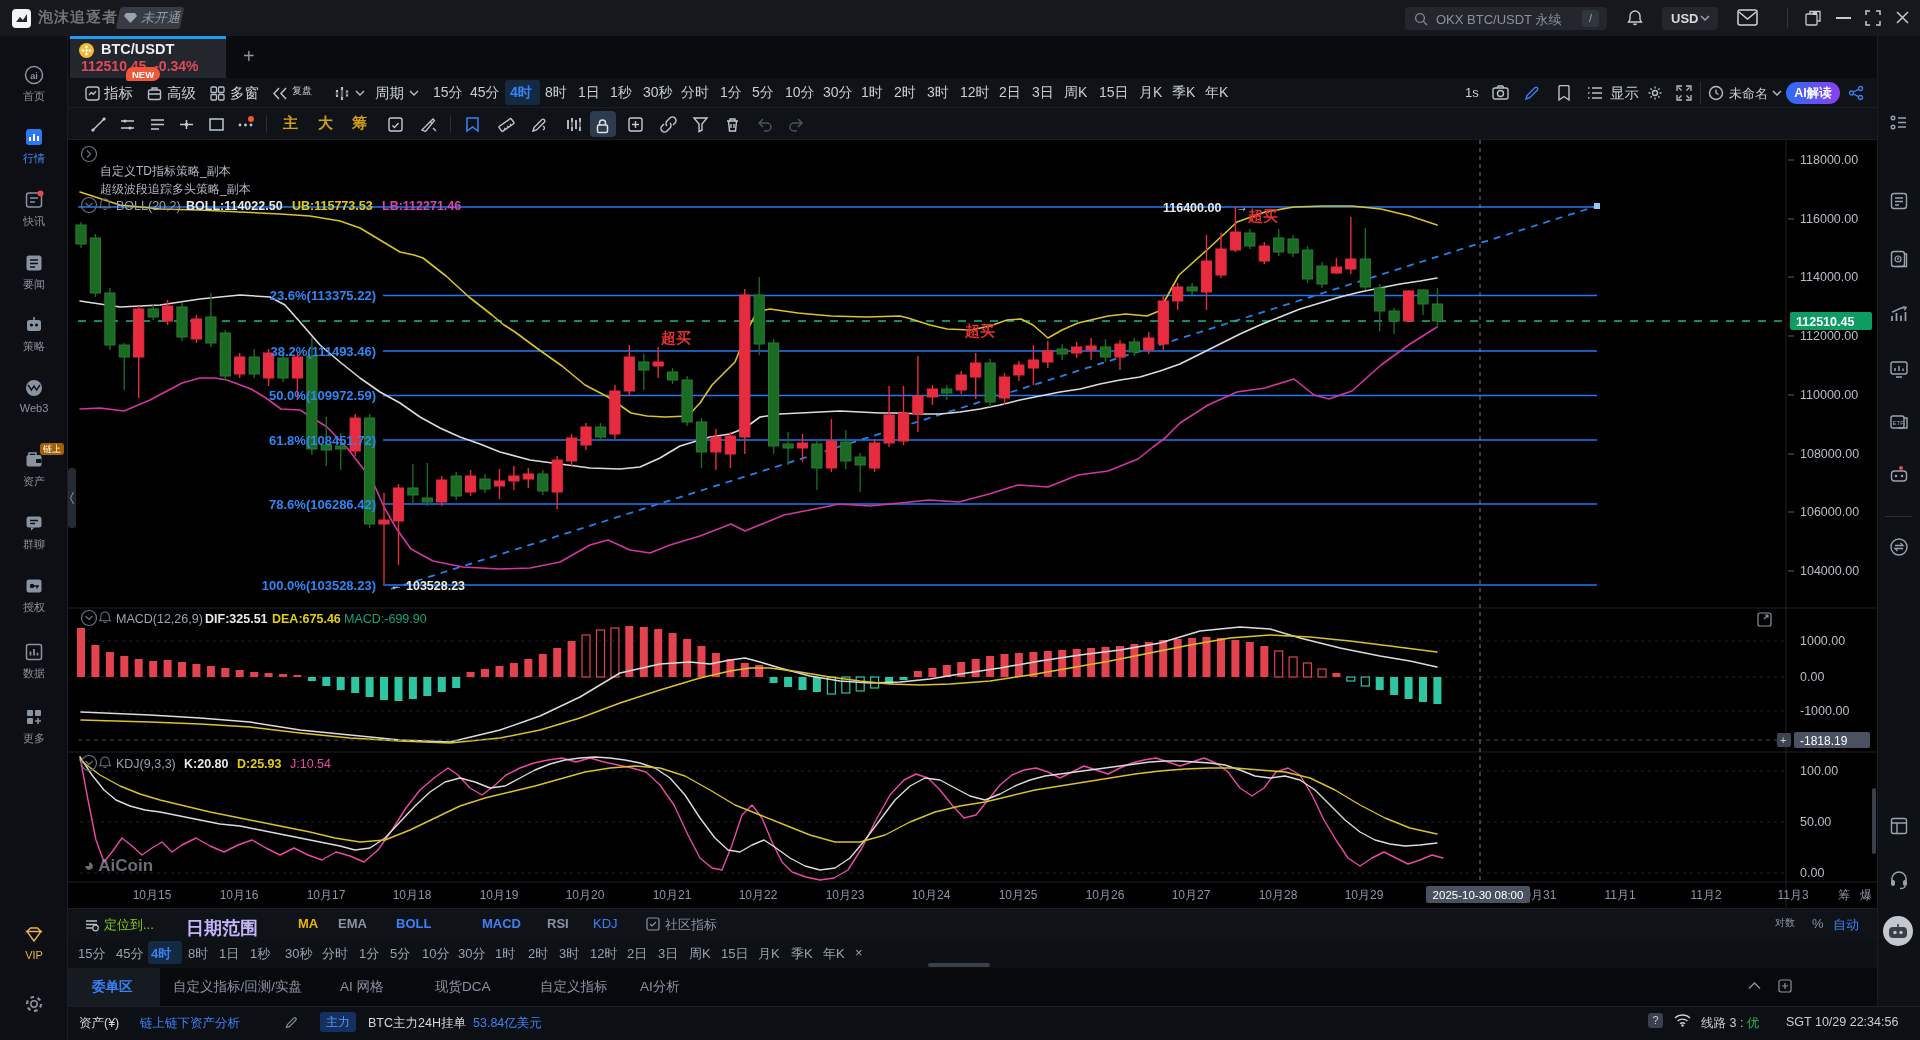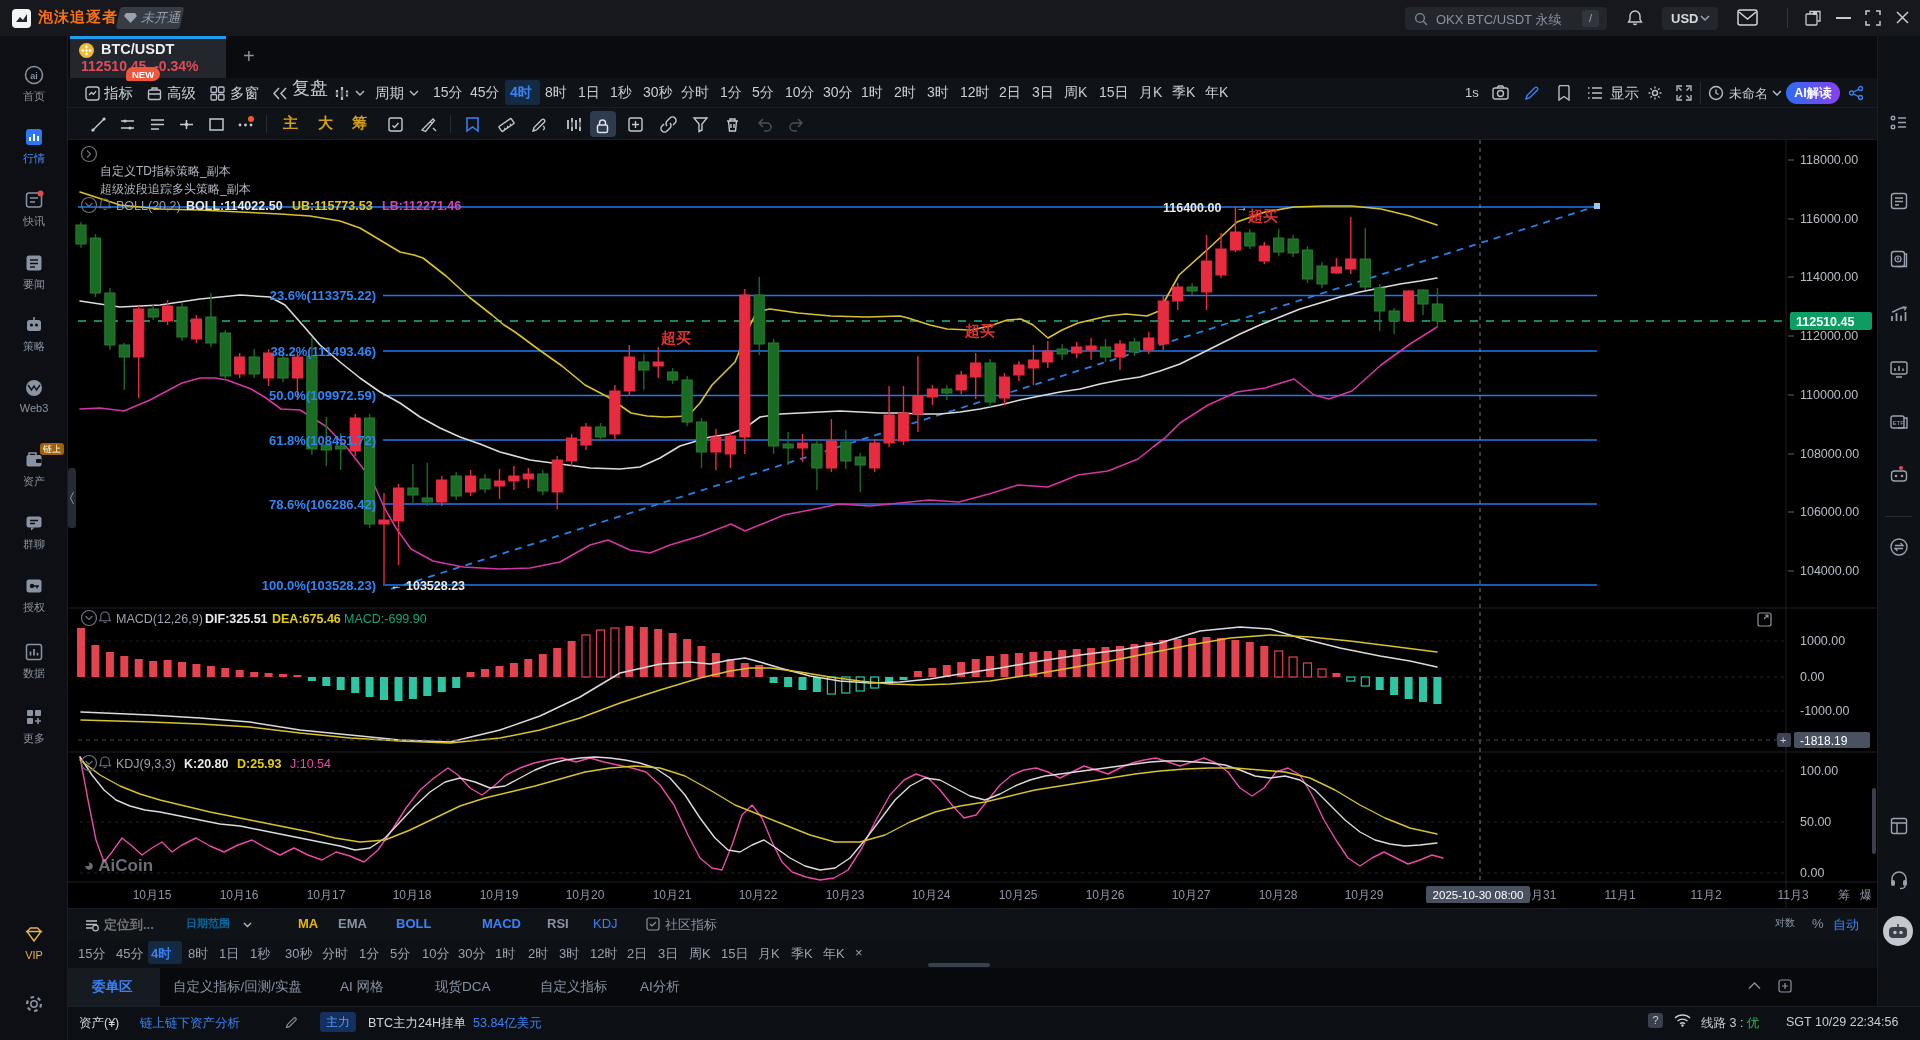--- a/index.html
+++ b/index.html
@@ -16,21 +16,21 @@
 <div class="abs" style="left:68px;top:78px;width:1809px;height:30px;background:#0f1217;border-bottom:1px solid #1a1d24"></div>
 <div class="abs" style="left:68px;top:108px;width:1809px;height:32px;background:#0f1217;border-bottom:1px solid #1a1d24"></div>
 <div class="abs" style="left:68px;top:908px;width:1809px;height:32px;background:#0f1217;border-top:1px solid #1a1d24"></div>
 <div class="abs" style="left:68px;top:940px;width:1809px;height:28px;background:#0d1015"></div>
 <div class="abs" style="left:68px;top:968px;width:1809px;height:38px;background:#07090d"></div>
 <div class="abs" style="left:68px;top:1006px;width:1852px;height:34px;background:#0c0f13;border-top:1px solid #1a2028"></div>
 <svg class="abs" style="left:12px;top:9px" width="19" height="19" viewBox="0 0 19 19">
     <rect width="19" height="19" rx="4" fill="#f2f4f6"></rect>
     <path d="M4 13 L8 8 L11 11 L15 5 L15 13 Z" fill="#23262d"></path>
   </svg>
-<div class="abs" style="left:38px;top:8px;font-size:15px;font-weight:bold;color:#f97316;letter-spacing:1px">泡沫追逐者</div>
+<div class="abs" style="left:38px;top:8px;font-size:15px;font-weight:bold;color:#737373;letter-spacing:1px">泡沫追逐者</div>
 <div class="abs" style="left:118px;top:7px;width:64px;height:22px;background:#363b44;transform:skewX(-12deg);border-radius:3px"></div>
 <svg class="abs" style="left:124px;top:12px" width="13" height="12" viewBox="0 0 13 12">
     <path d="M2 1 h9 l2 3 -6.5 7 -6.5 -7 Z" fill="#9aa3ad"></path>
   </svg>
 <div class="abs" style="left:141px;top:9px;font-size:13px;color:#959ea9;font-style:italic">未开通</div>
 <div class="abs" style="left:1405px;top:7px;width:202px;height:23px;background:#23262c;border-radius:4px"></div>
 <svg class="abs" style="left:1414px;top:12px" width="14" height="14" viewBox="0 0 14 14">
     <circle cx="6" cy="6" r="4.4" fill="none" stroke="#7c8590" stroke-width="1.4"></circle>
     <line x1="9.3" y1="9.3" x2="13" y2="13" stroke="#7c8590" stroke-width="1.4"></line>
   </svg>
@@ -205,21 +205,21 @@
 <svg class="abs" style="left:210px;top:86px" width="15" height="15" viewBox="0 0 15 15">
     <rect x="1" y="1" width="5.5" height="5.5" rx="1" fill="none" stroke="#b9bfc9" stroke-width="1.3"></rect>
     <rect x="8.5" y="1" width="5.5" height="5.5" rx="1" fill="none" stroke="#b9bfc9" stroke-width="1.3"></rect>
     <rect x="1" y="8.5" width="5.5" height="5.5" rx="1" fill="none" stroke="#b9bfc9" stroke-width="1.3"></rect>
     <rect x="8.5" y="8.5" width="5.5" height="5.5" rx="1" fill="none" stroke="#b9bfc9" stroke-width="1.3"></rect>
   </svg>
 <div class="abs" style="left:230px;top:84px;font-size:14.5px;color:#c8cdd6">多窗</div>
 <svg class="abs" style="left:272px;top:86px" width="16" height="15" viewBox="0 0 16 15">
     <path d="M7 2 L2 7.5 L7 13 M14 2 L9 7.5 L14 13" fill="none" stroke="#b9bfc9" stroke-width="1.5"></path>
   </svg>
-<div class="abs" style="left:292px;top:76px;font-size:18px;color:#c8cdd6">复盘</div>
+<div class="abs" style="left:292px;top:84px;font-size:10px;color:#c8cdd6">复盘</div>
 <svg class="abs" style="left:333px;top:85px" width="18" height="17" viewBox="0 0 18 17">
     <path d="M4 5 v7 M9 2 v13 M14 5.5 v6" stroke="#b9bfc9" stroke-width="2.2"></path>
     <path d="M4 7 v3 M9 5 v7 M14 7 v3" stroke="#0f1217" stroke-width="1"></path>
   </svg>
 <svg class="abs" style="left:355px;top:90px" width="10" height="7" viewBox="0 0 10 7">
     <path d="M1 1 l4 4 l4-4" fill="none" stroke="#b9bfc9" stroke-width="1.4"></path>
   </svg>
 <div class="abs" style="left:375px;top:84px;font-size:14.5px;color:#c8cdd6">周期</div>
 <svg class="abs" style="left:409px;top:90px" width="10" height="7" viewBox="0 0 10 7">
     <path d="M1 1 l4 4 l4-4" fill="none" stroke="#b9bfc9" stroke-width="1.4"></path>
@@ -364,22 +364,22 @@
 <svg class="abs" style="left:756px;top:116px" width="17" height="17" viewBox="0 0 17 17">
     <path d="M7 3 L3 7 l4 4 M3 7 h8 a4 4 0 0 1 0 8 h-3" fill="none" stroke="#4a5260" stroke-width="1.5"></path>
   </svg>
 <svg class="abs" style="left:788px;top:116px" width="17" height="17" viewBox="0 0 17 17">
     <path d="M10 3 l4 4 -4 4 M14 7 H6 a4 4 0 0 0 0 8 h3" fill="none" stroke="#4a5260" stroke-width="1.5"></path>
   </svg>
 <svg class="abs" style="left:84px;top:917px" width="15" height="15" viewBox="0 0 15 15">
     <path d="M2 4 h11 M2 7.5 h11 M2 11 h6" stroke="#b9bfc9" stroke-width="1.4"></path>
     <circle cx="11.5" cy="11" r="2.8" fill="none" stroke="#b9bfc9" stroke-width="1.2"></circle>
   </svg>
-<div class="abs" style="left:104px;top:916px;font-size:13px;font-weight:bold;color:#737373">定位到...</div>
-<div class="abs" style="left:186px;top:916px;font-size:11px;font-weight:bold;color:#0369a1">日期范围</div>
+<div class="abs" style="left:104px;top:916px;font-size:13px;font-weight:normal;color:#84cc16">定位到...</div>
+<div class="abs" style="left:186px;top:916px;font-size:18px;font-weight:bold;color:#c4b5fd">日期范围</div>
 <svg class="abs" style="left:243px;top:922px" width="9" height="6" viewBox="0 0 9 6">
     <path d="M1 1 l3.5 3.5 L8 1" fill="none" stroke="#b9bfc9" stroke-width="1.3"></path>
   </svg>
 <div class="abs" style="left:298px;top:916px;font-size:13px;color:#eab308;font-weight:bold">MA</div>
 <div class="abs" style="left:338px;top:916px;font-size:13px;color:#8a93a3;font-weight:bold">EMA</div>
 <div class="abs" style="left:396px;top:916px;font-size:13px;color:#3b82f6;font-weight:bold">BOLL</div>
 <div class="abs" style="left:482px;top:916px;font-size:13px;color:#3b82f6;font-weight:bold">MACD</div>
 <div class="abs" style="left:547px;top:916px;font-size:13px;color:#8a93a3;font-weight:bold">RSI</div>
 <div class="abs" style="left:593px;top:916px;font-size:13px;color:#3b82f6;font-weight:normal">KDJ</div>
 <svg class="abs" style="left:646px;top:917px" width="14" height="14" viewBox="0 0 14 14">

